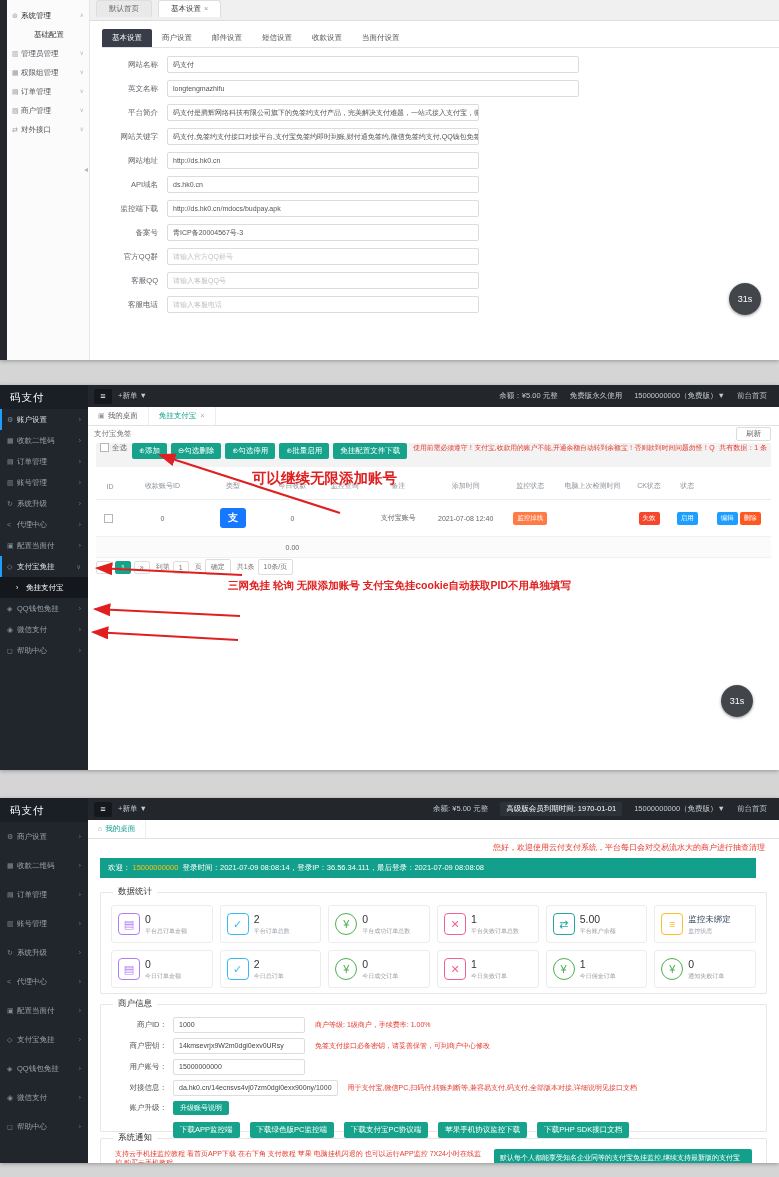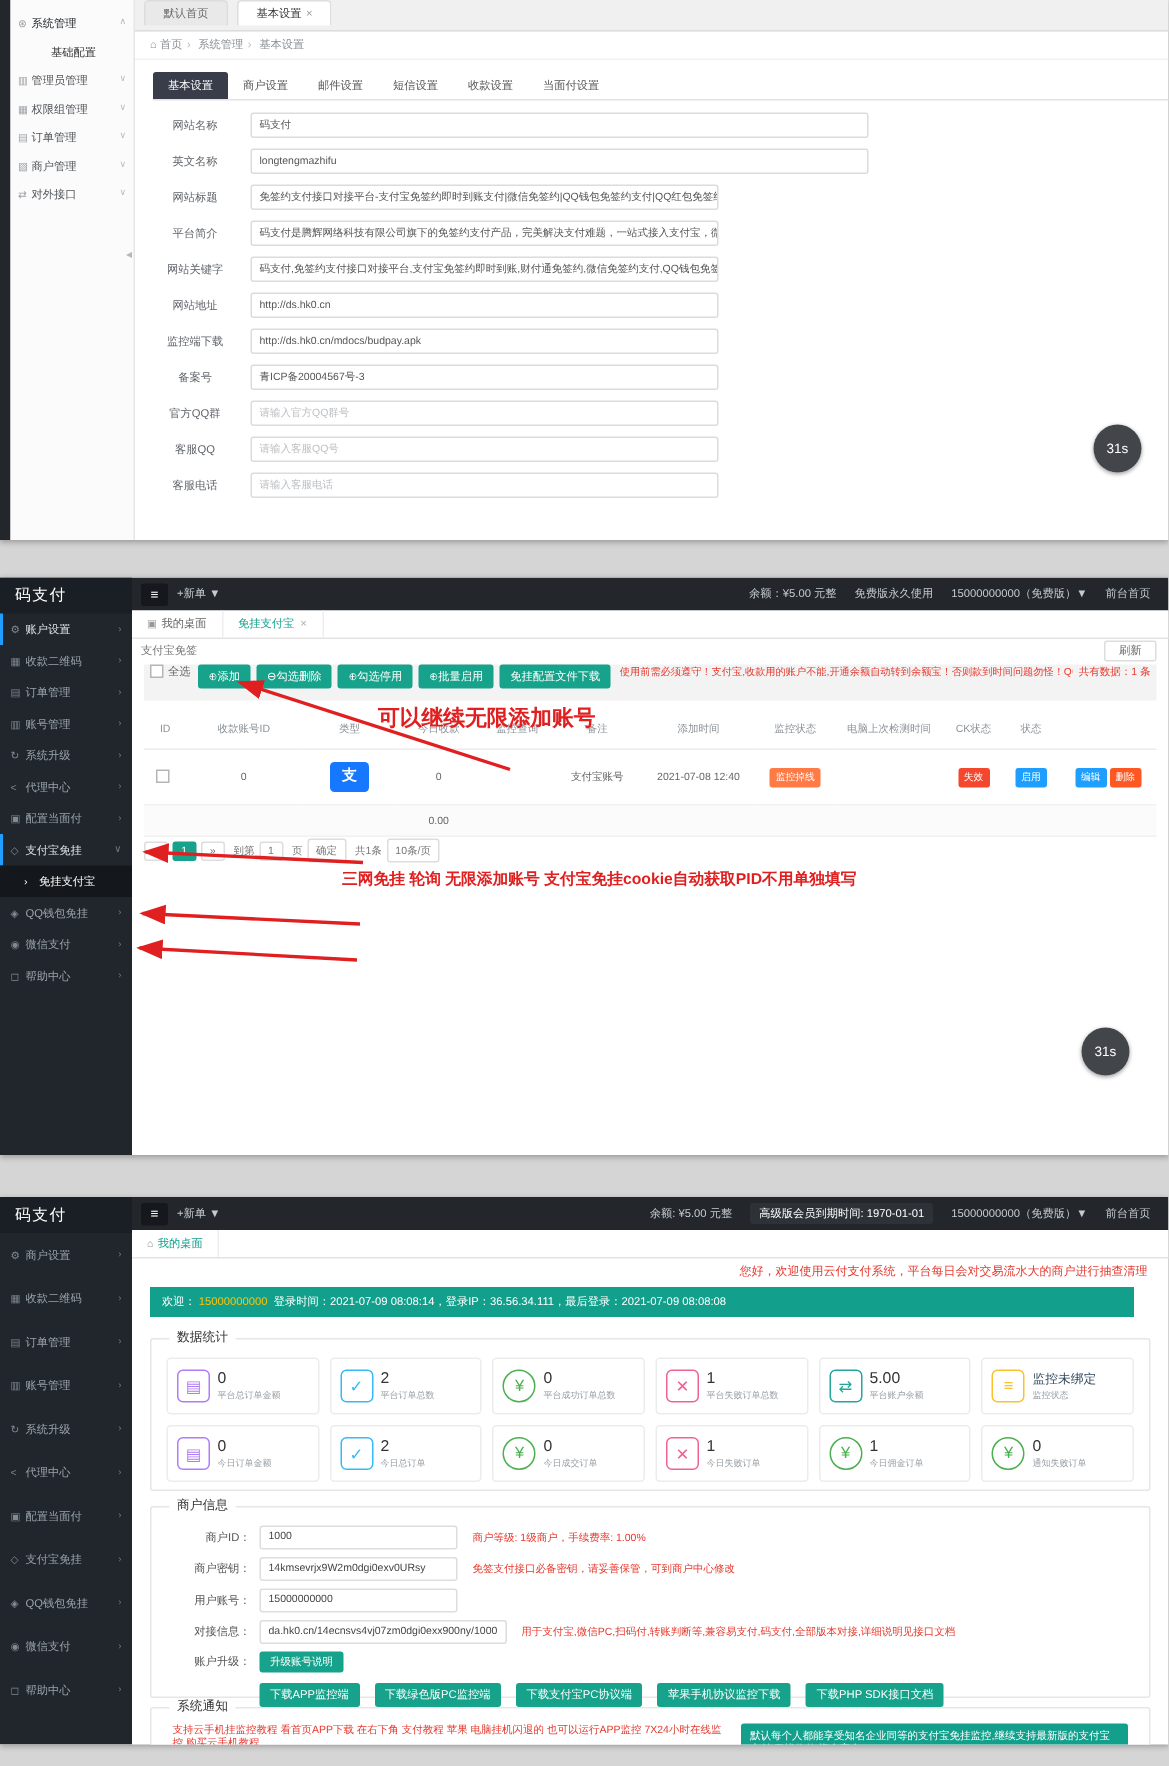--- a/index.html
+++ b/index.html
@@ -23,21 +23,21 @@
   .s1tab{padding:3px 12px;color:#666;border:1px solid #ddd;border-bottom:none;background:#e9e9e9;border-radius:3px 3px 0 0;margin-left:6px;}
   .s1tab.on{background:#fff;color:#333;}
   .s1tab .x{color:#999;margin-left:3px;}
   .s1crumb{height:18px;line-height:18px;font-size:7.5px;color:#8a8f94;padding-left:10px;border-bottom:1px solid #f2f2f2;}
   .s1crumb b{font-weight:normal;color:#b9bdc1;margin:0 3px;}
   .s1pills{margin:8px 0 0 12px;border-bottom:1px solid #e2e2e2;font-size:7.5px;display:flex;width:735px;}
   .pill{padding:4px 10px;color:#555;cursor:pointer;}
   .pill.on{background:#393d49;color:#fff;border-radius:2px 2px 0 0;}
   .s1form{margin:8px 0 0 12px;}
   .frow{display:flex;align-items:center;margin-bottom:7px;}
-  .frow .flab{width:56px;text-align:center;font-size:7.5px;color:#60646a;margin-right:9px;flex:none;}
+  .frow .flab{width:56px;text-align:right;font-size:7.5px;color:#60646a;margin-right:9px;flex:none;}
   .frow .inp{width:300px;height:15px;line-height:15px;border:1px solid #dcdcdc;border-radius:2px;
              font-size:7px;color:#555;padding:0 5px;white-space:nowrap;overflow:hidden;background:#fff;}
   .frow.w1 .inp{width:400px;}
   .frow.ph .inp{color:#bcbfc3;}
   .collapse{position:absolute;left:84px;top:165px;font-size:8px;color:#b8b8b8;}
 
   
   .dside{position:absolute;left:0;top:0;width:88px;height:100%;background:#20262c;}
   .dlogo{height:24px;line-height:24px;background:#191f24;color:#fff;font-size:10.5px;padding-left:10px;letter-spacing:1px;}
   .ditem{height:21px;line-height:21px;font-size:7.5px;color:#9aa3ab;padding:0 7px;white-space:nowrap;cursor:pointer;position:relative;}
@@ -165,26 +165,20 @@
         <span class="ch">∨</span>
       </div>
     </aside>
   <span class="collapse">◂</span>
 
   <div class="s1main">
     <div class="s1tabs">
       <span class="s1tab">默认首页</span>
       <span class="s1tab on"><span>基本设置</span><span class="x">×</span></span>
     </div>
-    <div class="s1crumb">
-      <span>⌂</span>
-      <span>首页</span><b>›</b>
-      <span>系统管理</span><b>›</b>
-      <span>基本设置</span>
-    </div>
     <div class="s1pills">
 
     <span class="pill on">基本设置</span>
         <span class="pill">商户设置</span>
         <span class="pill">邮件设置</span>
         <span class="pill">短信设置</span>
         <span class="pill">收款设置</span>
         <span class="pill">当面付设置</span>
       </div>
     <div class="s1form">
@@ -192,40 +186,40 @@
         <div class="frow w1">
           <span class="flab">网站名称</span>
           <div class="inp">码支付</div>
         </div>
 
         <div class="frow w1">
           <span class="flab">英文名称</span>
           <div class="inp">longtengmazhifu</div>
         </div>
 
-        <div class="frow">
-          <span class="flab">网站标题</span>
-          <div class="inp">免签约支付接口对接平台-支付宝免签约即时到账支付|微信免签约|QQ钱包免签约支付|QQ红包免签约支付|免签约支付</div>
-        </div>
 
         <div class="frow">
           <span class="flab">平台简介</span>
           <div class="inp">码支付是腾辉网络科技有限公司旗下的免签约支付产品，完美解决支付难题，一站式接入支付宝，微信，财付通，QQ钱包</div>
         </div>
 
         <div class="frow">
           <span class="flab">网站关键字</span>
           <div class="inp">码支付,免签约支付接口对接平台,支付宝免签约即时到账,财付通免签约,微信免签约支付,QQ钱包免签约,免签约支付</div>
         </div>
 
         <div class="frow">
           <span class="flab">网站地址</span>
           <div class="inp">http://ds.hk0.cn</div>
         </div>
 
+        <div class="frow">
+          <span class="flab">API域名</span>
+          <div class="inp">ds.hk0.cn</div>
+        </div>
 
         <div class="frow">
           <span class="flab">监控端下载</span>
           <div class="inp">http://ds.hk0.cn/mdocs/budpay.apk</div>
         </div>
 
         <div class="frow">
           <span class="flab">备案号</span>
           <div class="inp">青ICP备20004567号-3</div>
         </div>

